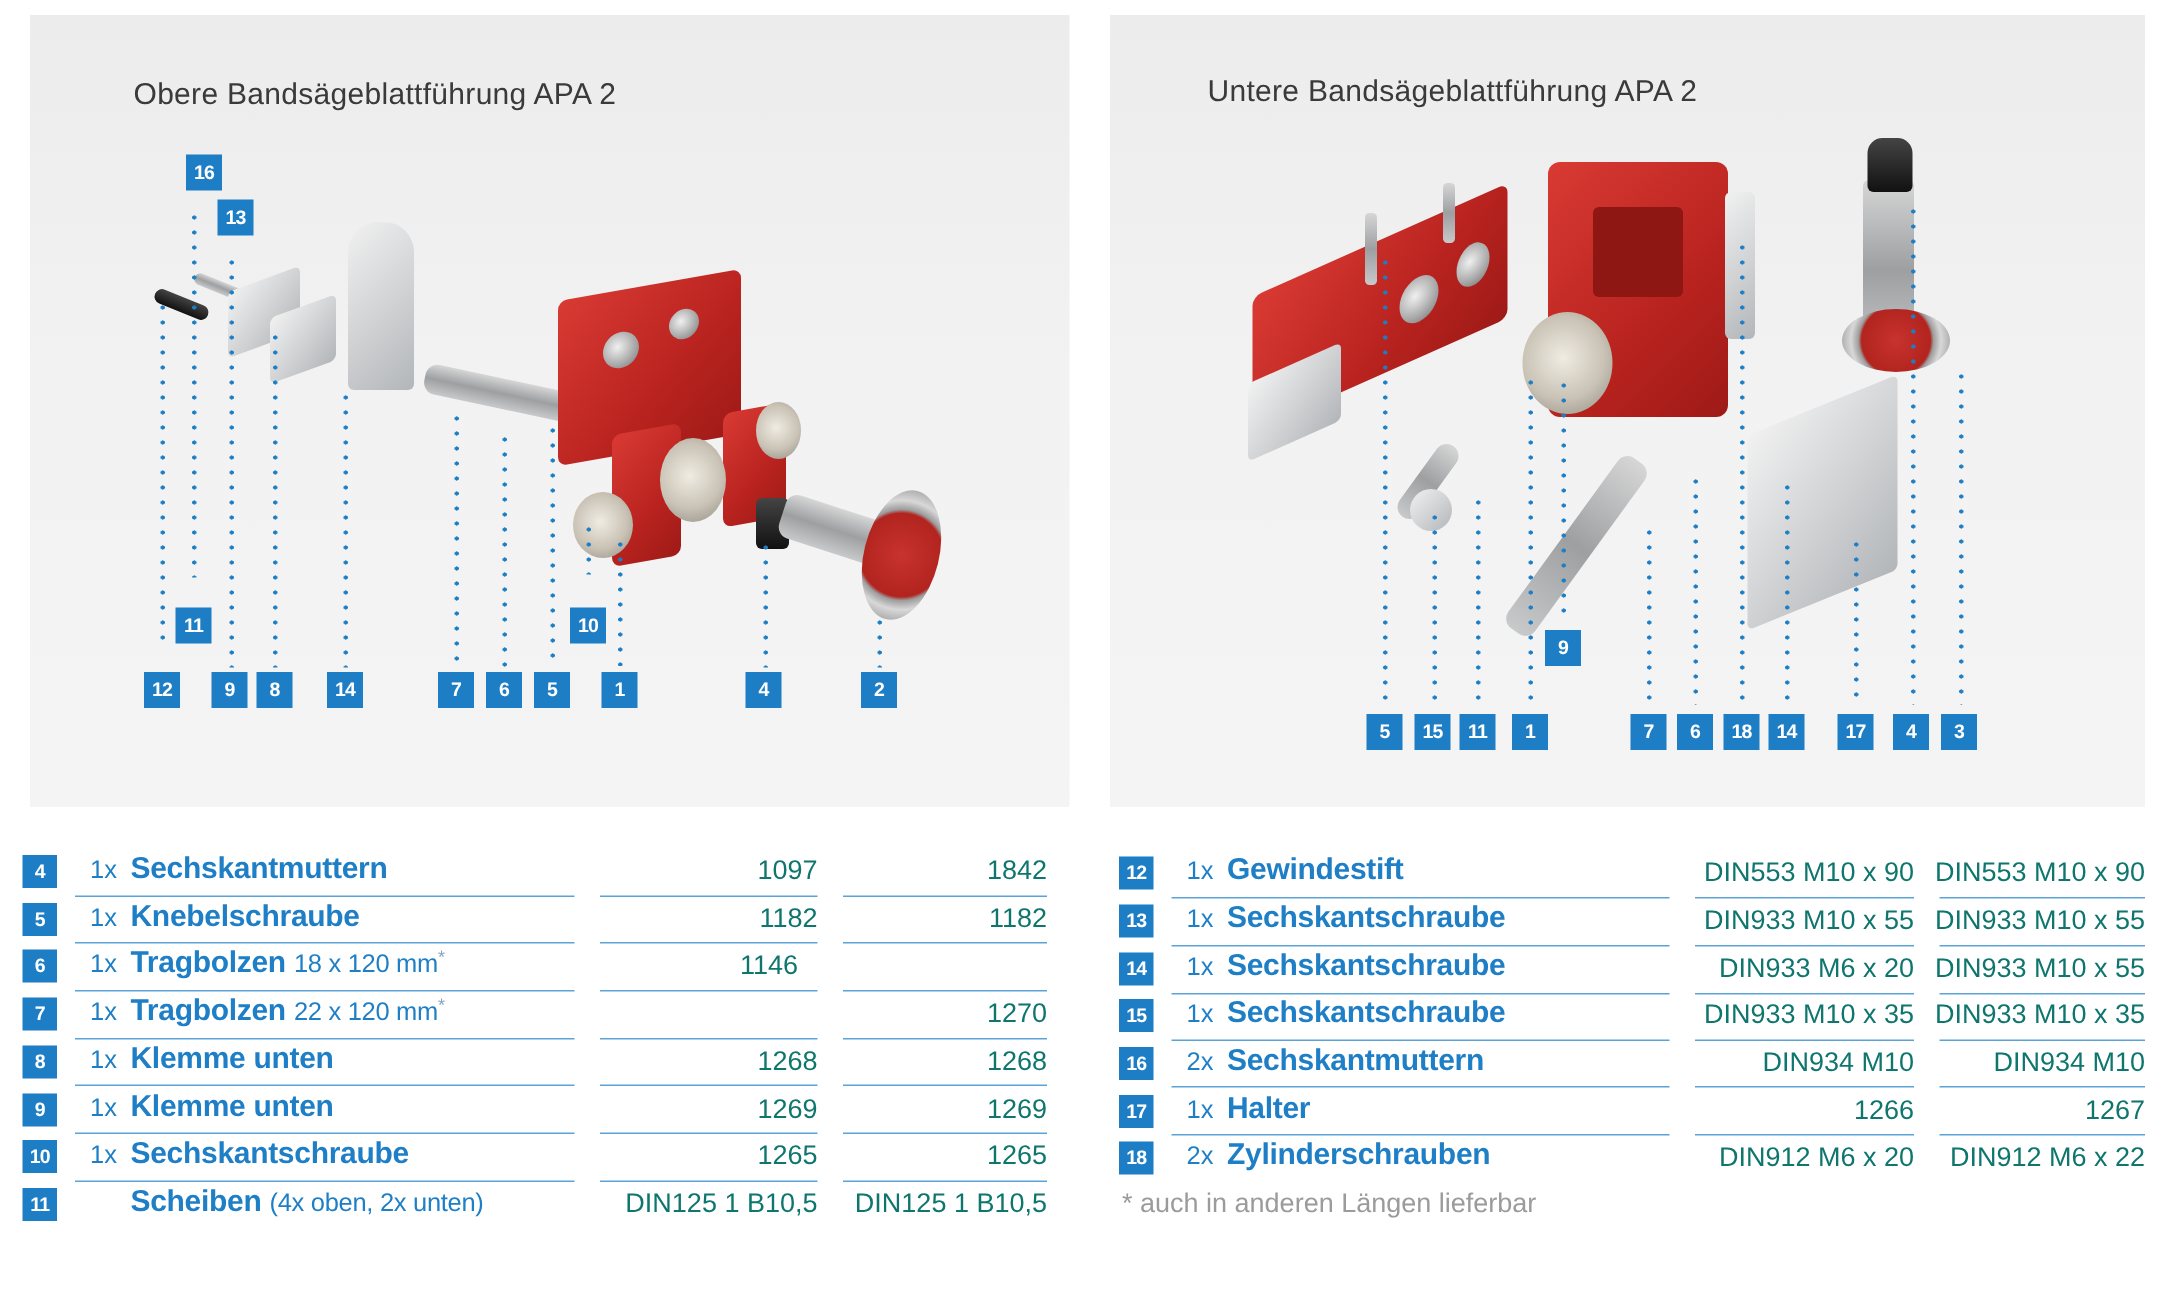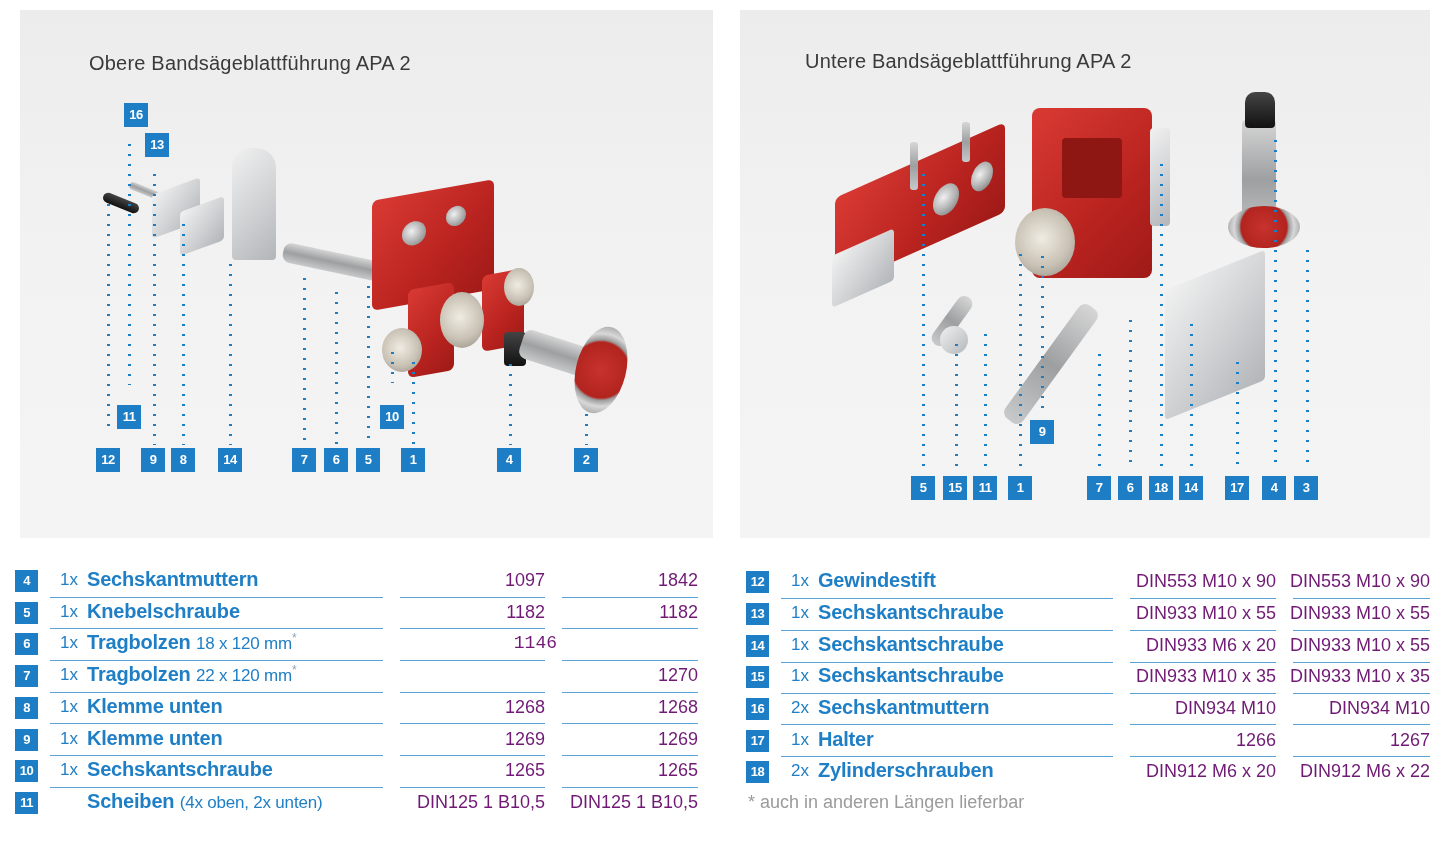--- a/index.html
+++ b/index.html
@@ -42,21 +42,21 @@
   }
   .num {
     position: absolute; width: 23px; height: 22px; background: #1d7ec6;
     color: #fff; font-family: "Liberation Sans", sans-serif; font-weight: bold;
     font-size: 13px; line-height: 22px; text-align: center; letter-spacing: -0.5px;
   }
   .qty { position: absolute; font-size: 17px; color: #1f7fc6; font-family: "Liberation Sans", sans-serif; white-space: nowrap; }
   .name { position: absolute; font-size: 20px; font-weight: bold; color: #1f7fc6; font-family: "Liberation Sans", sans-serif; white-space: nowrap; letter-spacing: -0.2px; }
   .name .sub { font-weight: normal; font-size: 17px; }
   .name .star { font-weight: normal; font-size: 12px; vertical-align: top; color: #8aa5bb; }
-  .val { position: absolute; font-size: 18px; color: #701a75; font-family: "Liberation Sans", sans-serif; text-align: right; white-space: nowrap; }
+  .val { position: absolute; font-size: 18px; color: #0f766e; font-family: "Liberation Sans", sans-serif; text-align: right; white-space: nowrap; }
   .rule { position: absolute; height: 1px; background: #5ba3d6; }
   .footnote { position: absolute; font-size: 18px; color: #9b9b9b; font-family: "Liberation Sans", sans-serif; white-space: nowrap; }
 </style>
 </head>
 <body>
 
 <div class="panel left">
   <div class="panel-title" style="left:69px; top:42px;">Obere Bandsägeblattführung APA 2</div>
 
   <div>
@@ -177,21 +177,21 @@
   <div class="name" style="left:87px; top:600px;"><span>Knebelschraube</span></div>
   <div class="val" style="left:400px; width:145px; top:602px;">1182</div>
   <div class="val" style="left:562px; width:136px; top:602px;">1182</div>
   <div class="rule" style="left:50px; width:333px; top:628px;"></div>
   <div class="rule" style="left:400px; width:145px; top:628px;"></div>
   <div class="rule" style="left:562px; width:136px; top:628px;"></div>
 
   <div class="num" style="left:15px; top:633px;">6</div>
   <div class="qty" style="left:60px; top:633px;">1x</div>
   <div class="name" style="left:87px; top:631px;"><span>Tragbolzen</span> <span class="sub">18 x 120 mm</span><span class="star">*</span></div>
-  <div class="val" style="left:412px; width:145px; top:633px;font-family:Liberation Mono, monospace;">1146</div>
+  <div class="val" style="left:387px; width:145px; top:633px;">1146</div>
   <div class="val" style="left:562px; width:136px; top:633px;"></div>
   <div class="rule" style="left:50px; width:333px; top:660px;"></div>
   <div class="rule" style="left:400px; width:145px; top:660px;"></div>
   <div class="rule" style="left:562px; width:136px; top:660px;"></div>
 
   <div class="num" style="left:15px; top:665px;">7</div>
   <div class="qty" style="left:60px; top:665px;">1x</div>
   <div class="name" style="left:87px; top:663px;"><span>Tragbolzen</span> <span class="sub">22 x 120 mm</span><span class="star">*</span></div>
   <div class="val" style="left:400px; width:145px; top:665px;"></div>
   <div class="val" style="left:562px; width:136px; top:665px;">1270</div>

